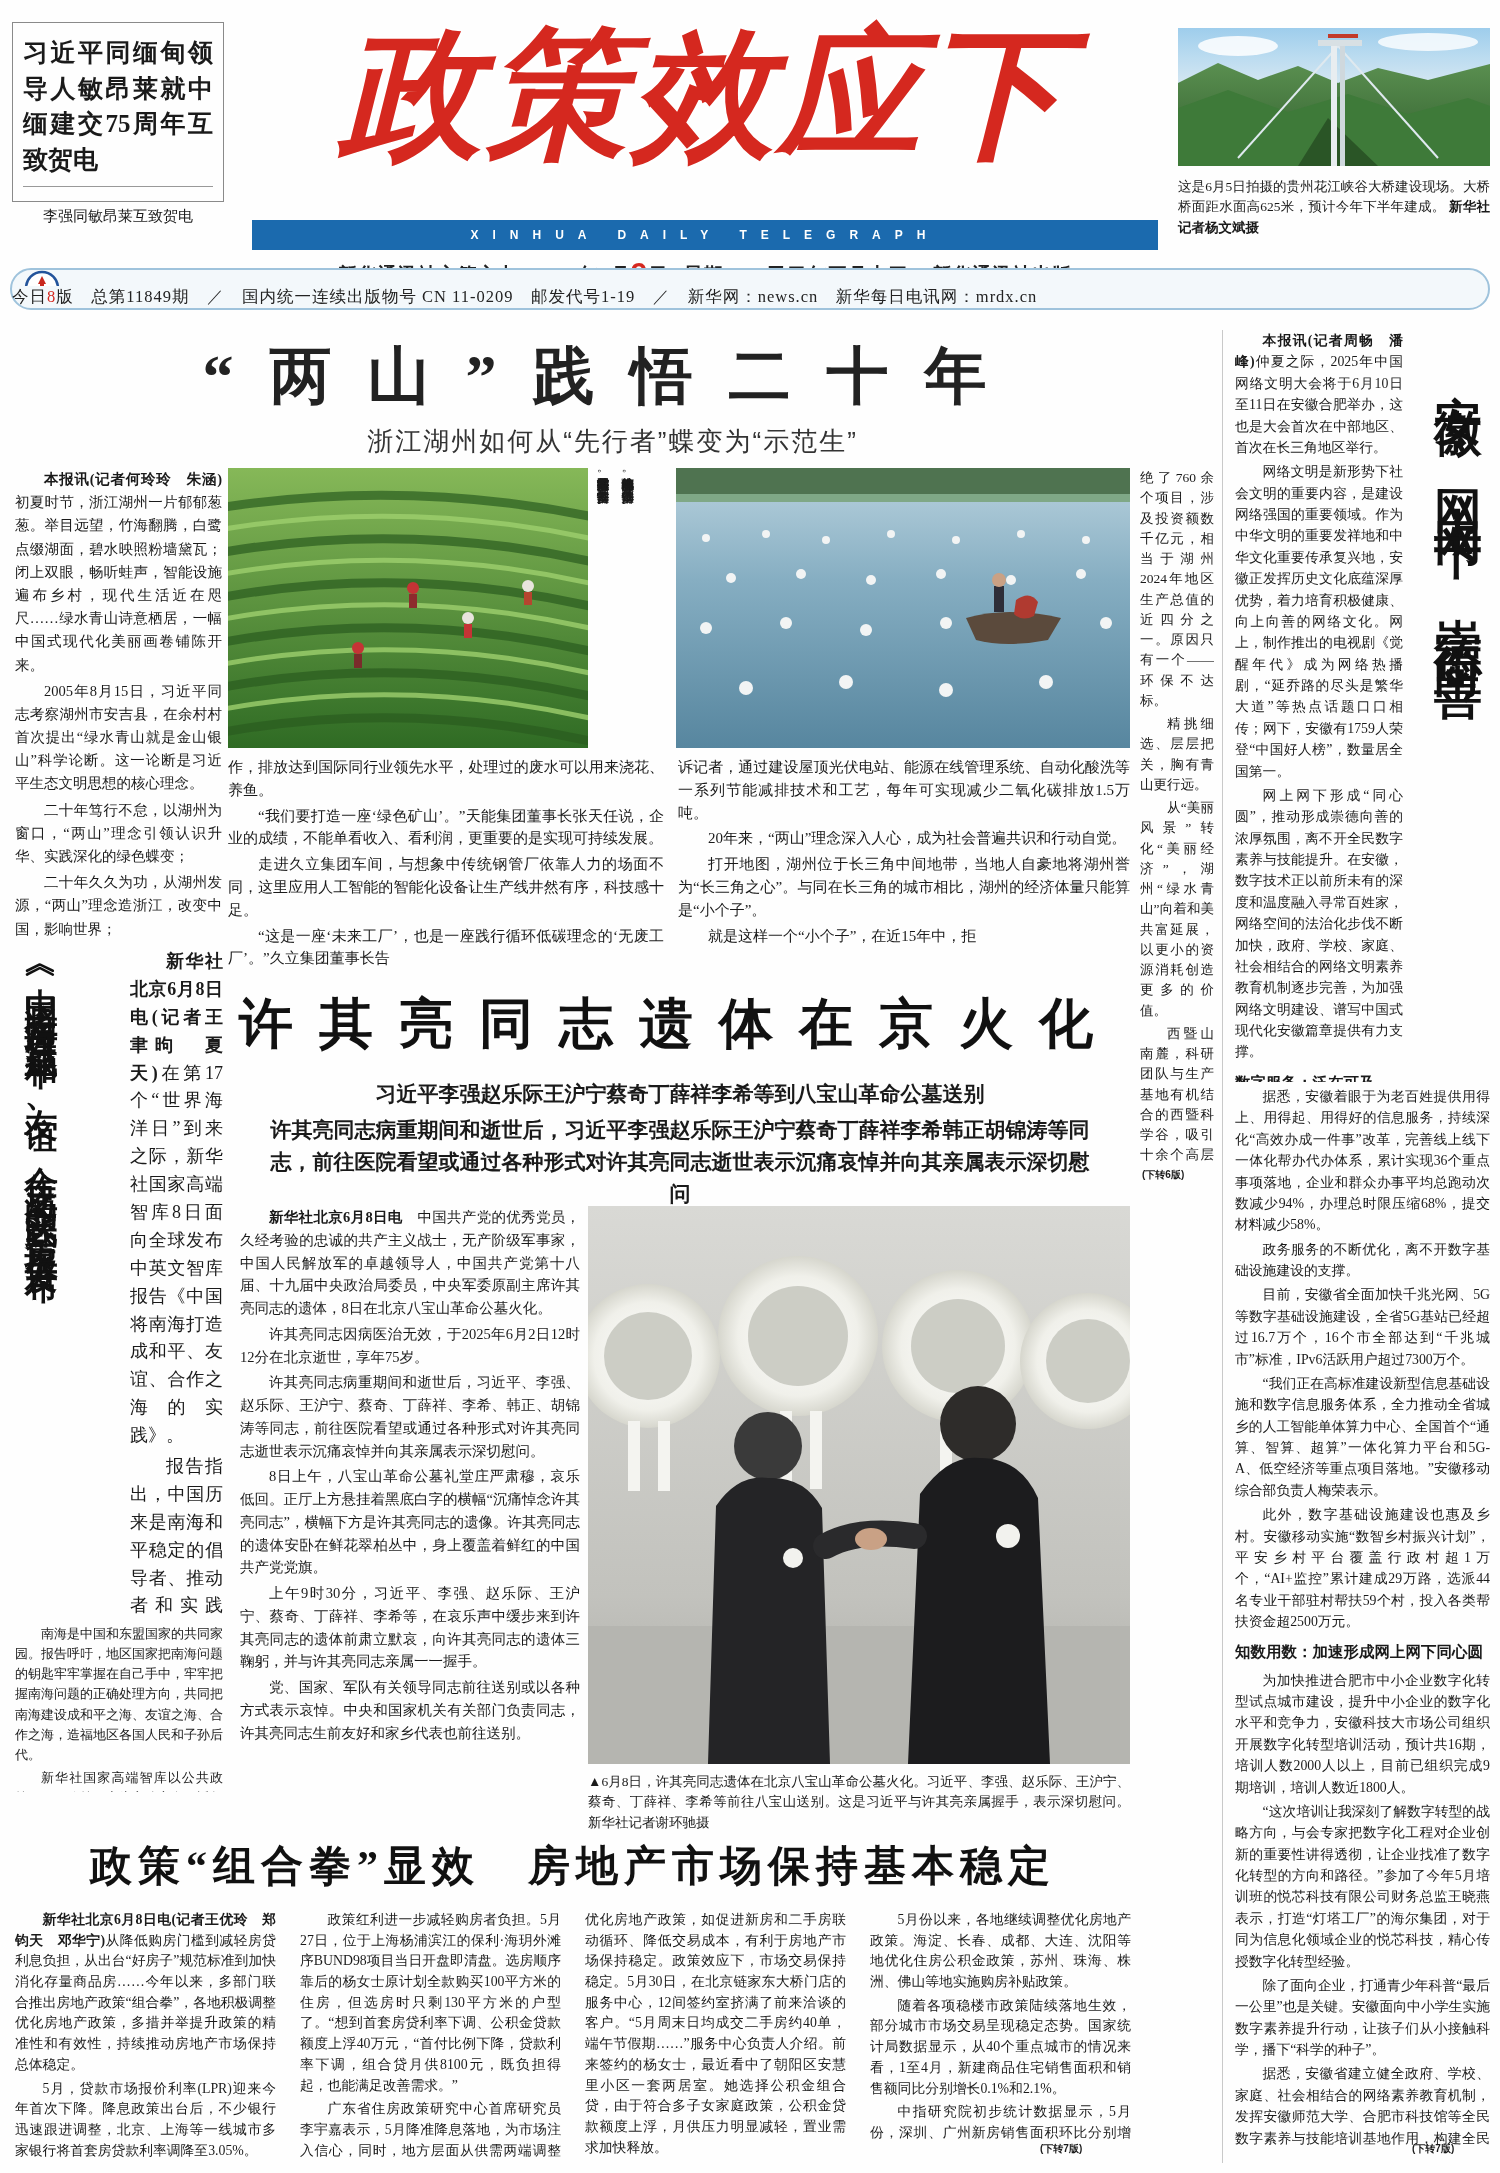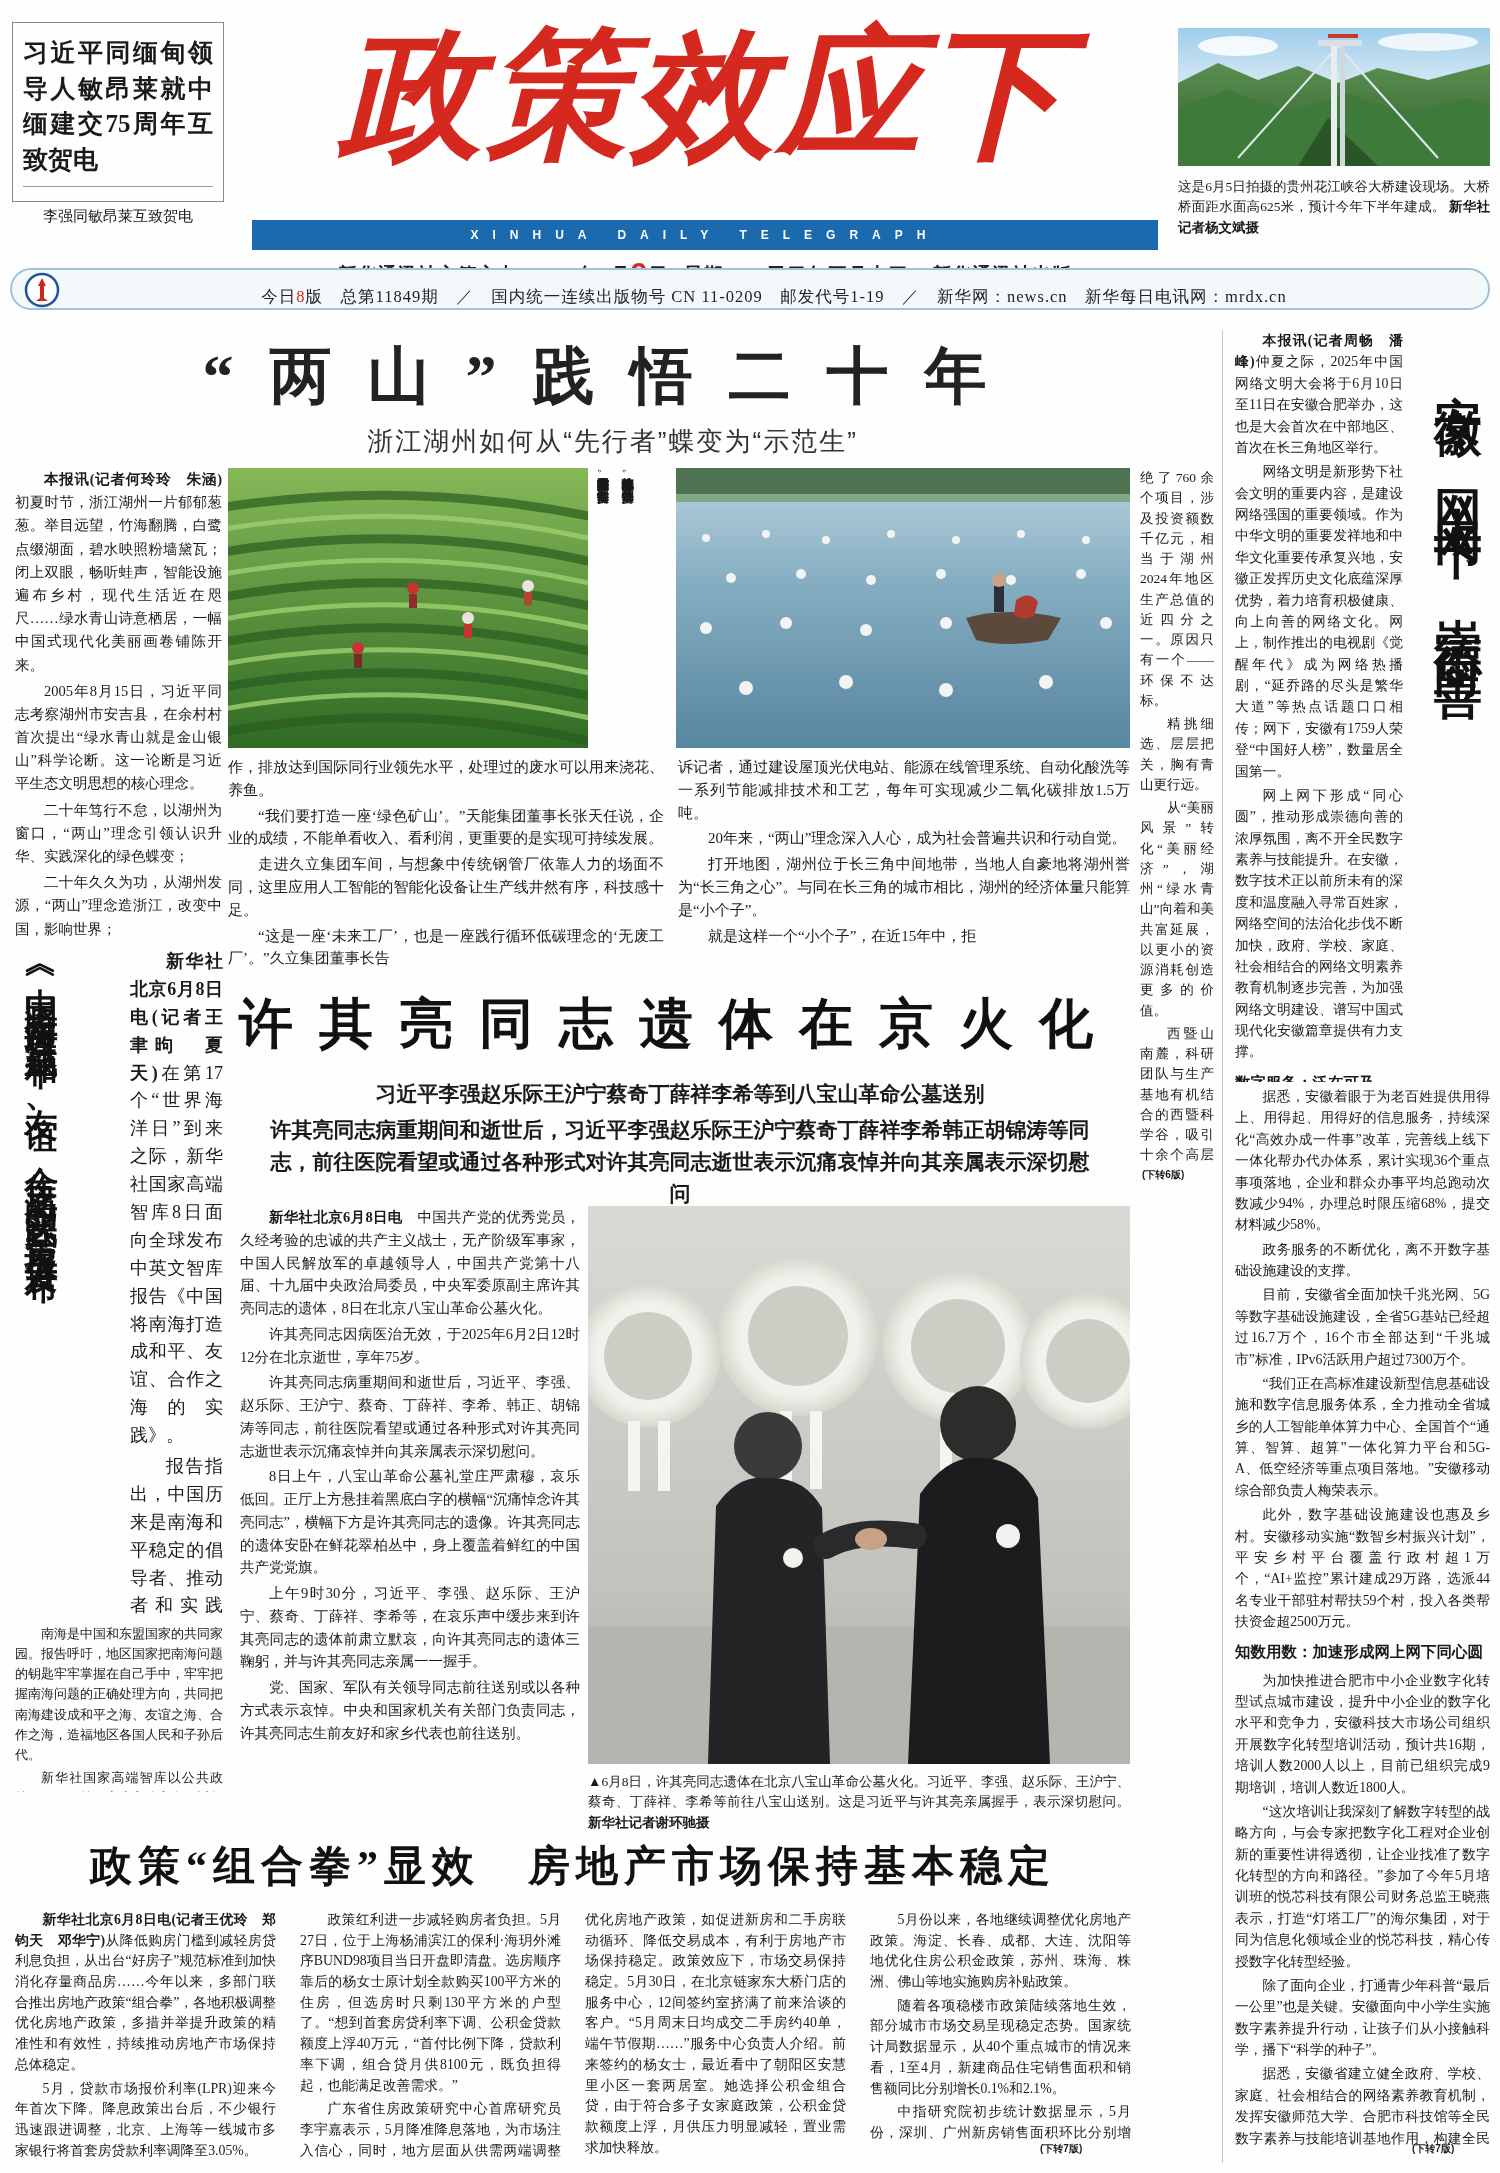--- a/index.html
+++ b/index.html
@@ -30,21 +30,21 @@
               letter-spacing:1px; white-space:nowrap; }
   .pub-line .day { color:#d5281f; font-size:30px; font-weight:bold; vertical-align:-2px; }
   .pub-line .seg { margin:0 9px; }
 
   .top-photo { position:absolute; left:1178px; top:28px; width:312px; }
   .top-photo .caption { margin-top:7px; font-size:13.5px; line-height:1.5; text-align:justify; }
   .top-photo .credit { font-weight:bold; font-family:"Liberation Sans",sans-serif; }
 
   .info-bar { position:absolute; left:10px; top:268px; width:1480px; height:42px;
               border:2px solid #9fc3dc; border-radius:22px; background:#f3f8fb;
-              display:flex; align-items:flex-end; }
+              display:flex; align-items:flex-start;flex-direction:column; }
   .info-text { flex:1; text-align:center; font-size:16.5px; letter-spacing:1px; color:#222; }
   .info-text .pgnum { color:#d5281f; }
 
   
   .main-headline { position:absolute; left:30px; top:334px; width:1165px; text-align:center;
                    font-size:62px; font-weight:bold; color:#222; letter-spacing:36px; white-space:nowrap; }
   .main-subheadline { position:absolute; left:30px; top:424px; width:1165px; text-align:center;
                       font-size:26px; color:#333; letter-spacing:2px; font-family:"Liberation Sans",sans-serif; }
 
   .lead-left { position:absolute; left:15px; top:468px; width:207px; height:476px;
@@ -65,21 +65,21 @@
   
   .obit-headline { position:absolute; left:228px; top:988px; width:902px; text-align:center;
                    font-size:54px; font-weight:bold; letter-spacing:26px; white-space:nowrap; color:#111; }
   .obit-deck { position:absolute; left:262px; top:1078px; width:836px; font-size:21px; font-weight:bold;
                line-height:1.52; text-align:center; font-family:"Liberation Sans",sans-serif; }
   .obit-deck p { margin-bottom:4px; }
   .obit-text { position:absolute; left:240px; top:1206px; width:340px; height:592px;
                font-size:14.5px; line-height:1.57; overflow:hidden; }
   .obit-caption { position:absolute; left:588px; top:1772px; width:542px; font-size:13.5px;
                   line-height:1.5; text-align:justify; }
-  .obit-caption .credit { font-weight:bold; font-family:"Liberation Sans",sans-serif; }
+  .obit-caption .credit { font-weight:normal; font-family:"Liberation Sans",sans-serif; }
 
   
   .thinktank { position:absolute; left:15px; top:948px; width:208px; height:852px; overflow:hidden; }
   .tt-top { display:flex; height:672px; overflow:hidden; }
   .tt-vtitle { writing-mode:vertical-lr; width:102px; height:672px; font-size:33px; font-weight:bold;
                letter-spacing:8px; line-height:1.55; padding-top:6px; color:#111; }
   .tt-text { flex:1; font-size:18px; line-height:1.55; overflow:hidden;margin-left:13px; }
   .tt-bottom { font-size:13px; line-height:1.55; margin-top:4px; overflow:hidden; height:168px; }
 
   

